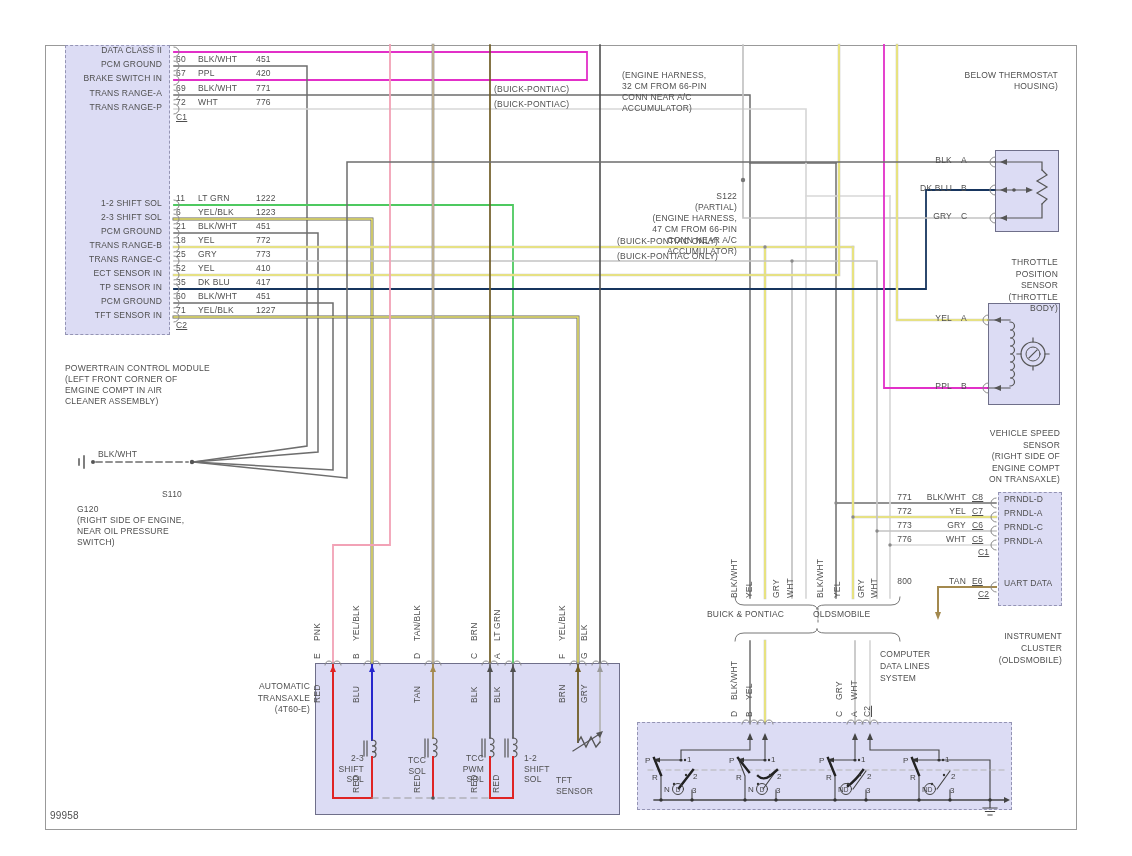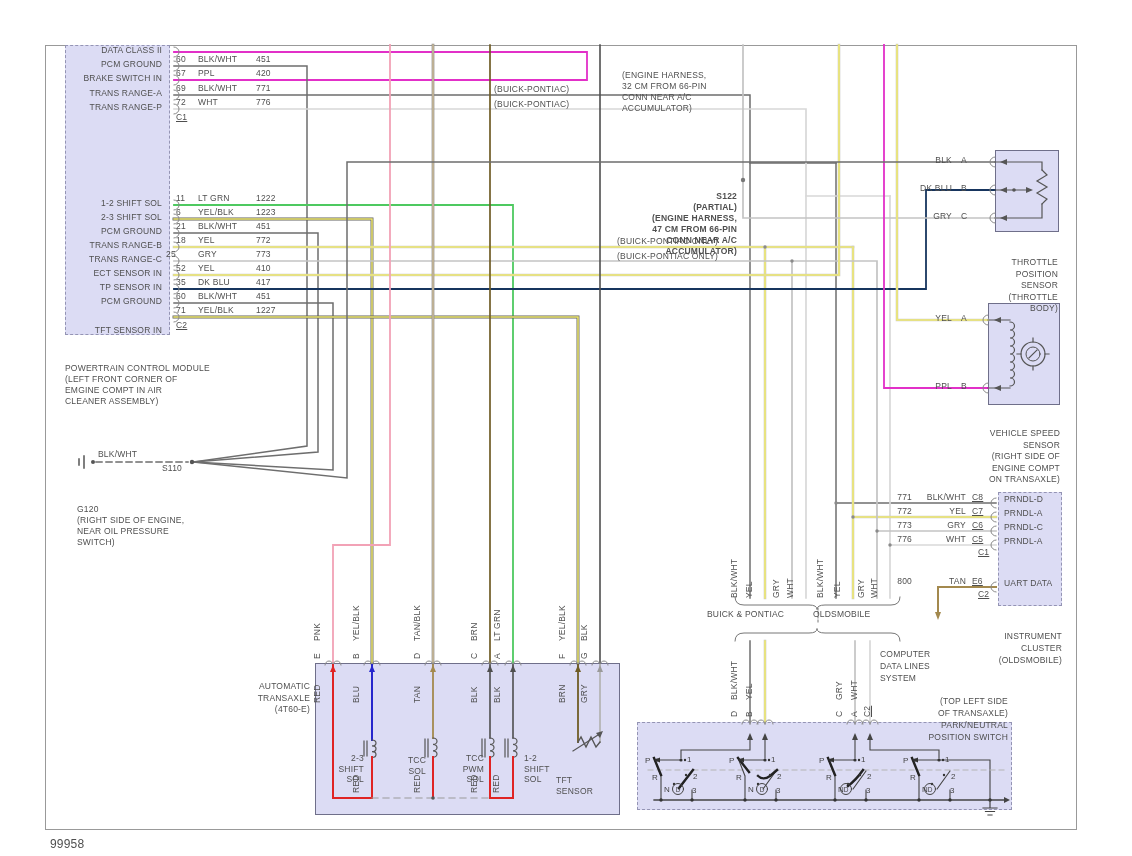--- a/index.html
+++ b/index.html
@@ -15,21 +15,21 @@
   .lbl{position:absolute;font-size:8.5px;color:#4f4f4f;letter-spacing:.2px;white-space:pre;z-index:4;line-height:10px;}
   .r{text-align:right;}
   .c{}
   .u{text-decoration:underline;}
   .v{transform:rotate(-90deg);transform-origin:0 100%;white-space:nowrap;}
   .cap span{display:block;}
   .lh11 span{line-height:11px;} .lh115 span{line-height:11.5px;} .lh12 span{line-height:12px;} .lh105 span{line-height:10.5px;}
   svg{position:absolute;left:0;top:0;z-index:3;}
   .block{z-index:2;}
   #frame{z-index:1;}
-  #docnum{font-size:12px;margin-top:28px;}
+  #docnum{font-size:10px;}
 </style>
 </head>
 <body>
 
 <div id="page">
 
 
   <div id="frame"></div>
 
   <div class="block dashb" style="left:65px;top:45px;width:105px;height:290px;"></div>
@@ -311,34 +311,34 @@
   <span class="lbl u" style="left:176px;top:112px;">C1</span>
 
   <span class="lbl r" style="left:60px;top:198px;width:102px;">1-2 SHIFT SOL</span>
   <span class="lbl r" style="left:60px;top:212px;width:102px;">2-3 SHIFT SOL</span>
   <span class="lbl r" style="left:60px;top:226px;width:102px;">PCM GROUND</span>
   <span class="lbl r" style="left:60px;top:240px;width:102px;">TRANS RANGE-B</span>
   <span class="lbl r" style="left:60px;top:254px;width:102px;">TRANS RANGE-C</span>
   <span class="lbl r" style="left:60px;top:268px;width:102px;">ECT SENSOR IN</span>
   <span class="lbl r" style="left:60px;top:282px;width:102px;">TP SENSOR IN</span>
   <span class="lbl r" style="left:60px;top:296px;width:102px;">PCM GROUND</span>
-  <span class="lbl r" style="left:60px;top:310px;width:102px;margin-top:15px;">TFT SENSOR IN</span>
+  <span class="lbl r" style="left:60px;top:310px;width:102px;">TFT SENSOR IN</span>
   <span class="lbl" style="left:176px;top:193px;">11</span>
   <span class="lbl" style="left:198px;top:193px;">LT GRN</span>
   <span class="lbl" style="left:256px;top:193px;">1222</span>
   <span class="lbl" style="left:176px;top:207px;">6</span>
   <span class="lbl" style="left:198px;top:207px;">YEL/BLK</span>
   <span class="lbl" style="left:256px;top:207px;">1223</span>
   <span class="lbl" style="left:176px;top:221px;">21</span>
   <span class="lbl" style="left:198px;top:221px;">BLK/WHT</span>
   <span class="lbl" style="left:256px;top:221px;">451</span>
   <span class="lbl" style="left:176px;top:235px;">18</span>
   <span class="lbl" style="left:198px;top:235px;">YEL</span>
   <span class="lbl" style="left:256px;top:235px;">772</span>
-  <span class="lbl" style="left:166px;top:249px;">25</span>
+  <span class="lbl" style="left:176px;top:249px;">25</span>
   <span class="lbl" style="left:198px;top:249px;">GRY</span>
   <span class="lbl" style="left:256px;top:249px;">773</span>
   <span class="lbl" style="left:176px;top:263px;">52</span>
   <span class="lbl" style="left:198px;top:263px;">YEL</span>
   <span class="lbl" style="left:256px;top:263px;">410</span>
   <span class="lbl" style="left:176px;top:277px;">35</span>
   <span class="lbl" style="left:198px;top:277px;">DK BLU</span>
   <span class="lbl" style="left:256px;top:277px;">417</span>
   <span class="lbl" style="left:176px;top:291px;">60</span>
   <span class="lbl" style="left:198px;top:291px;">BLK/WHT</span>
@@ -346,29 +346,32 @@
   <span class="lbl" style="left:176px;top:305px;">71</span>
   <span class="lbl" style="left:198px;top:305px;">YEL/BLK</span>
   <span class="lbl" style="left:256px;top:305px;">1227</span>
   <span class="lbl u" style="left:176px;top:320px;">C2</span>
 
   <div class="lbl cap lh11" style="left:65px;top:343px;width:150px;">
     <span>POWERTRAIN CONTROL MODULE</span><span>(LEFT FRONT CORNER OF</span><span>EMGINE COMPT IN AIR</span><span>CLEANER ASSEMBLY)</span>
   </div>
 
   <span class="lbl" style="left:98px;top:449px;">BLK/WHT</span>
-  <span class="lbl" style="left:162px;top:463px;">S110</span>
+  <span class="lbl" style="left:162px;top:489px;">S110</span>
   <div class="lbl cap lh11" style="left:77px;top:484px;width:150px;">
     <span>G120</span><span>(RIGHT SIDE OF ENGINE,</span><span>NEAR OIL PRESSURE</span><span>SWITCH)</span>
   </div>
 
   <div class="lbl cap lh11" style="left:622px;top:50px;width:140px;">
     <span>(ENGINE HARNESS,</span><span>32 CM FROM 66-PIN</span><span>CONN NEAR A/C</span><span>ACCUMULATOR)</span>
   </div>
-  <div class="lbl cap lh11 r" style="left:610px;top:171px;width:127px;font-weight:bold;">
+  <div class="lbl cap lh11 r" style="left:930px;top:50px;width:128px;">
+    <span>BELOW THERMOSTAT</span><span>HOUSING)</span>
+  </div>
+  <div class="lbl cap lh11 r" style="left:610px;top:171px;width:127px;">
     <span>S122</span><span>(PARTIAL)</span><span>(ENGINE HARNESS,</span><span>47 CM FROM 66-PIN</span><span>CONN NEAR A/C</span><span>ACCUMULATOR)</span>
   </div>
   <span class="lbl" style="left:494px;top:84px;">(BUICK-PONTIAC)</span>
   <span class="lbl" style="left:494px;top:99px;">(BUICK-PONTIAC)</span>
   <span class="lbl" style="left:617px;top:236px;">(BUICK-PONTIAC ONLY)</span>
   <span class="lbl" style="left:617px;top:251px;">(BUICK-PONTIAC ONLY)</span>
 
   <span class="lbl r" style="left:902px;top:155px;width:50px;">BLK</span>
   <span class="lbl" style="left:961px;top:155px;">A</span>
   <span class="lbl r" style="left:902px;top:183px;width:50px;">DK BLU</span>
@@ -430,23 +433,20 @@
 
   <span class="lbl v" style="left:739px;top:690px;">BLK/WHT</span>
   <span class="lbl v" style="left:754px;top:690px;">YEL</span>
   <span class="lbl v" style="left:844px;top:690px;">GRY</span>
   <span class="lbl v" style="left:859px;top:690px;">WHT</span>
   <span class="lbl v" style="left:739px;top:707px;">D</span>
   <span class="lbl v" style="left:754px;top:707px;">B</span>
   <span class="lbl v" style="left:844px;top:707px;">C</span>
   <span class="lbl v" style="left:859px;top:707px;">A</span>
   <span class="lbl v u" style="left:872px;top:707px;">C2</span>
-  <div class="lbl cap lh12 r" style="left:878px;top:675px;width:130px;">
-    <span>(TOP LEFT SIDE</span><span>OF TRANSAXLE)</span><span>PARK/NEUTRAL</span><span>POSITION SWITCH</span>
-  </div>
 
   <div class="lbl cap lh115 r" style="left:228px;top:661px;width:82px;">
     <span>AUTOMATIC</span><span>TRANSAXLE</span><span>(4T60-E)</span>
   </div>
   <span class="lbl v" style="left:322px;top:631px;">PNK</span>
   <span class="lbl v" style="left:361px;top:631px;">YEL/BLK</span>
   <span class="lbl v" style="left:422px;top:631px;">TAN/BLK</span>
   <span class="lbl v" style="left:479px;top:631px;">BRN</span>
   <span class="lbl v" style="left:502px;top:631px;">LT GRN</span>
   <span class="lbl v" style="left:567px;top:631px;">YEL/BLK</span>

